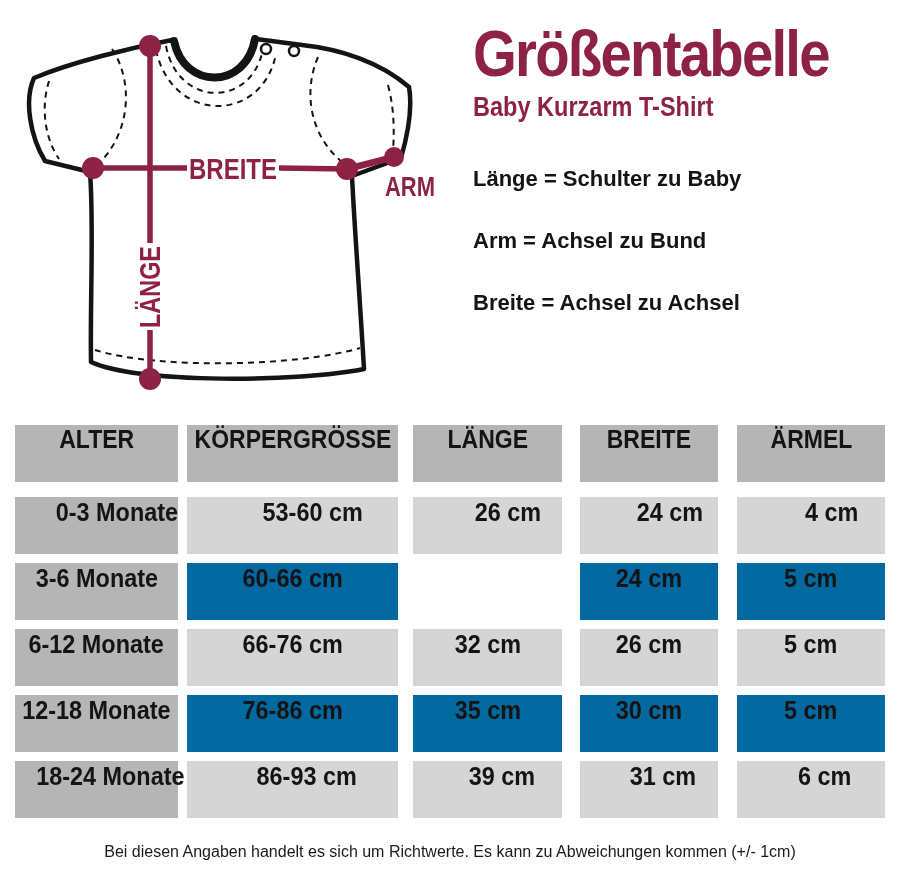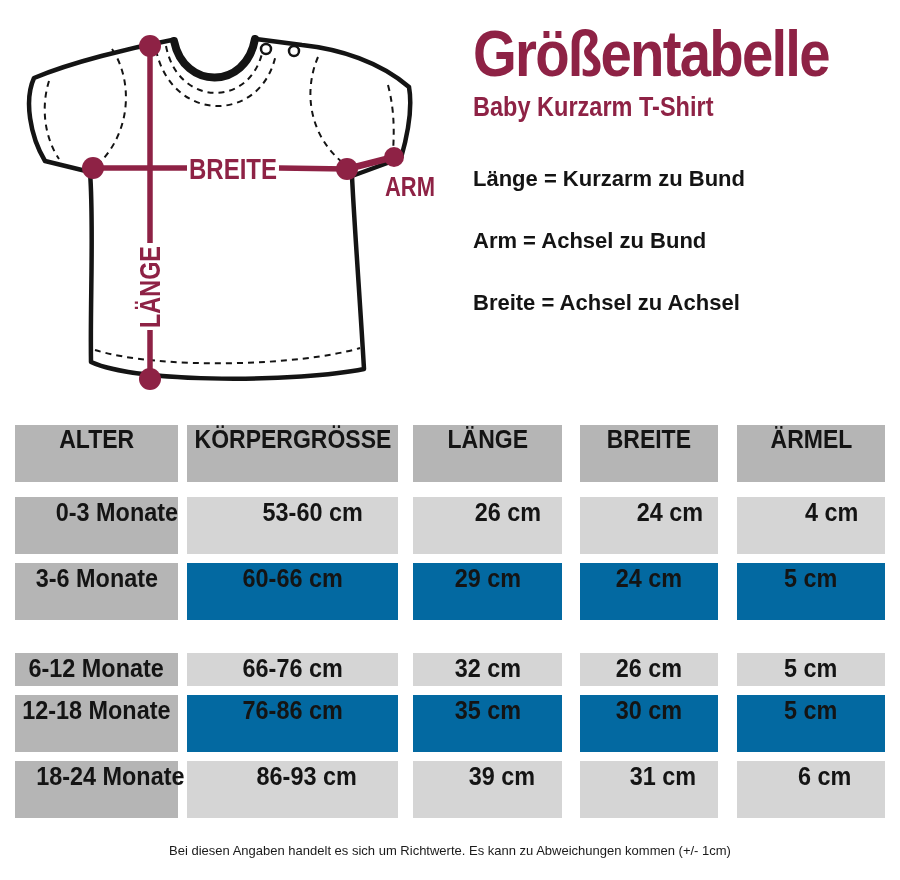--- a/index.html
+++ b/index.html
@@ -35,25 +35,25 @@
     display:flex;justify-content:center;
     font-weight:bold;color:#141414;
   }
   .cell .cond{display:inline-block;transform:scaleX(.9);white-space:nowrap;font-size:26px;}
   .hdr .cond{transform:scaleX(.92);font-size:25px;}
   .hdr{background:#b5b5b5;}
   .age{background:#b5b5b5;}
   .d-odd{background:#d5d5d5;}
   .d-even{background:#0369a1;}
   .c1{grid-column:1;} .c2{grid-column:3;} .c3{grid-column:5;} .c4{grid-column:7;} .c5{grid-column:9;}
-  .r0{grid-row:1;} .r1{grid-row:3;padding-left:41px;} .r2{grid-row:5;} .r3{grid-row:7;margin-top:24px;} .r4{grid-row:9;} .r5{grid-row:11;padding-left:28px;}
+  .r0{grid-row:1;} .r1{grid-row:3;padding-left:41px;} .r2{grid-row:5;} .r3{grid-row:7;} .r4{grid-row:9;} .r5{grid-row:11;padding-left:28px;}
   
   .footnote{
     position:absolute;left:0;top:843px;width:900px;text-align:center;
-    font-size:13px;color:#1a1a1a;
+    font-size:16px;color:#1a1a1a;
   }
 </style>
 </head>
 <body>
 
 <svg class="diagram" viewBox="0 0 455 415" xmlns="http://www.w3.org/2000/svg">
 
   <path d="M172,40 C130,48 72,62 34,78
            C24,100 30,136 45,161
            L90,172
@@ -99,21 +99,21 @@
   <text x="150" y="297" text-anchor="middle" transform="rotate(-90 150 287)" font-family="Liberation Sans, sans-serif" font-weight="bold" font-size="30" fill="#8e2245" textLength="82" lengthAdjust="spacingAndGlyphs">LÄNGE</text>
   <text x="410" y="196" text-anchor="middle" font-family="Liberation Sans, sans-serif" font-weight="bold" font-size="28" fill="#8e2245" textLength="50" lengthAdjust="spacingAndGlyphs">ARM</text>
 </svg>
 
 <div class="title-block">
   <div class="title">Größentabelle</div>
   <div class="subtitle">Baby Kurzarm T-Shirt</div>
 </div>
 
 <div class="definitions">
-  <div class="definition">Länge = Kurzarm zu Bund</div>
+  <div class="definition">Länge = Schulter zu Baby</div>
   <div class="definition">Arm = Achsel zu Bund</div>
   <div class="definition">Breite = Achsel zu Achsel</div>
 </div>
 
 <div class="size-table">
 
   <div class="cell hdr c1 r0">
       <span class="cond">ALTER</span>
     </div>
   <div class="cell hdr c2 r0">
@@ -144,23 +144,20 @@
   <div class="cell d-odd c5 r1">
       <span class="cond">4 cm</span>
     </div>
 
   <div class="cell age    c1 r2">
       <span class="cond">3-6 Monate</span>
     </div>
   <div class="cell d-even c2 r2">
       <span class="cond">60-66 cm</span>
     </div>
-  <div class="cell d-even c3 r2">
-      <span class="cond">29 cm</span>
-    </div>
   <div class="cell d-even c4 r2">
       <span class="cond">24 cm</span>
     </div>
   <div class="cell d-even c5 r2">
       <span class="cond">5 cm</span>
     </div>
 
   <div class="cell age   c1 r3">
       <span class="cond">6-12 Monate</span>
     </div>

